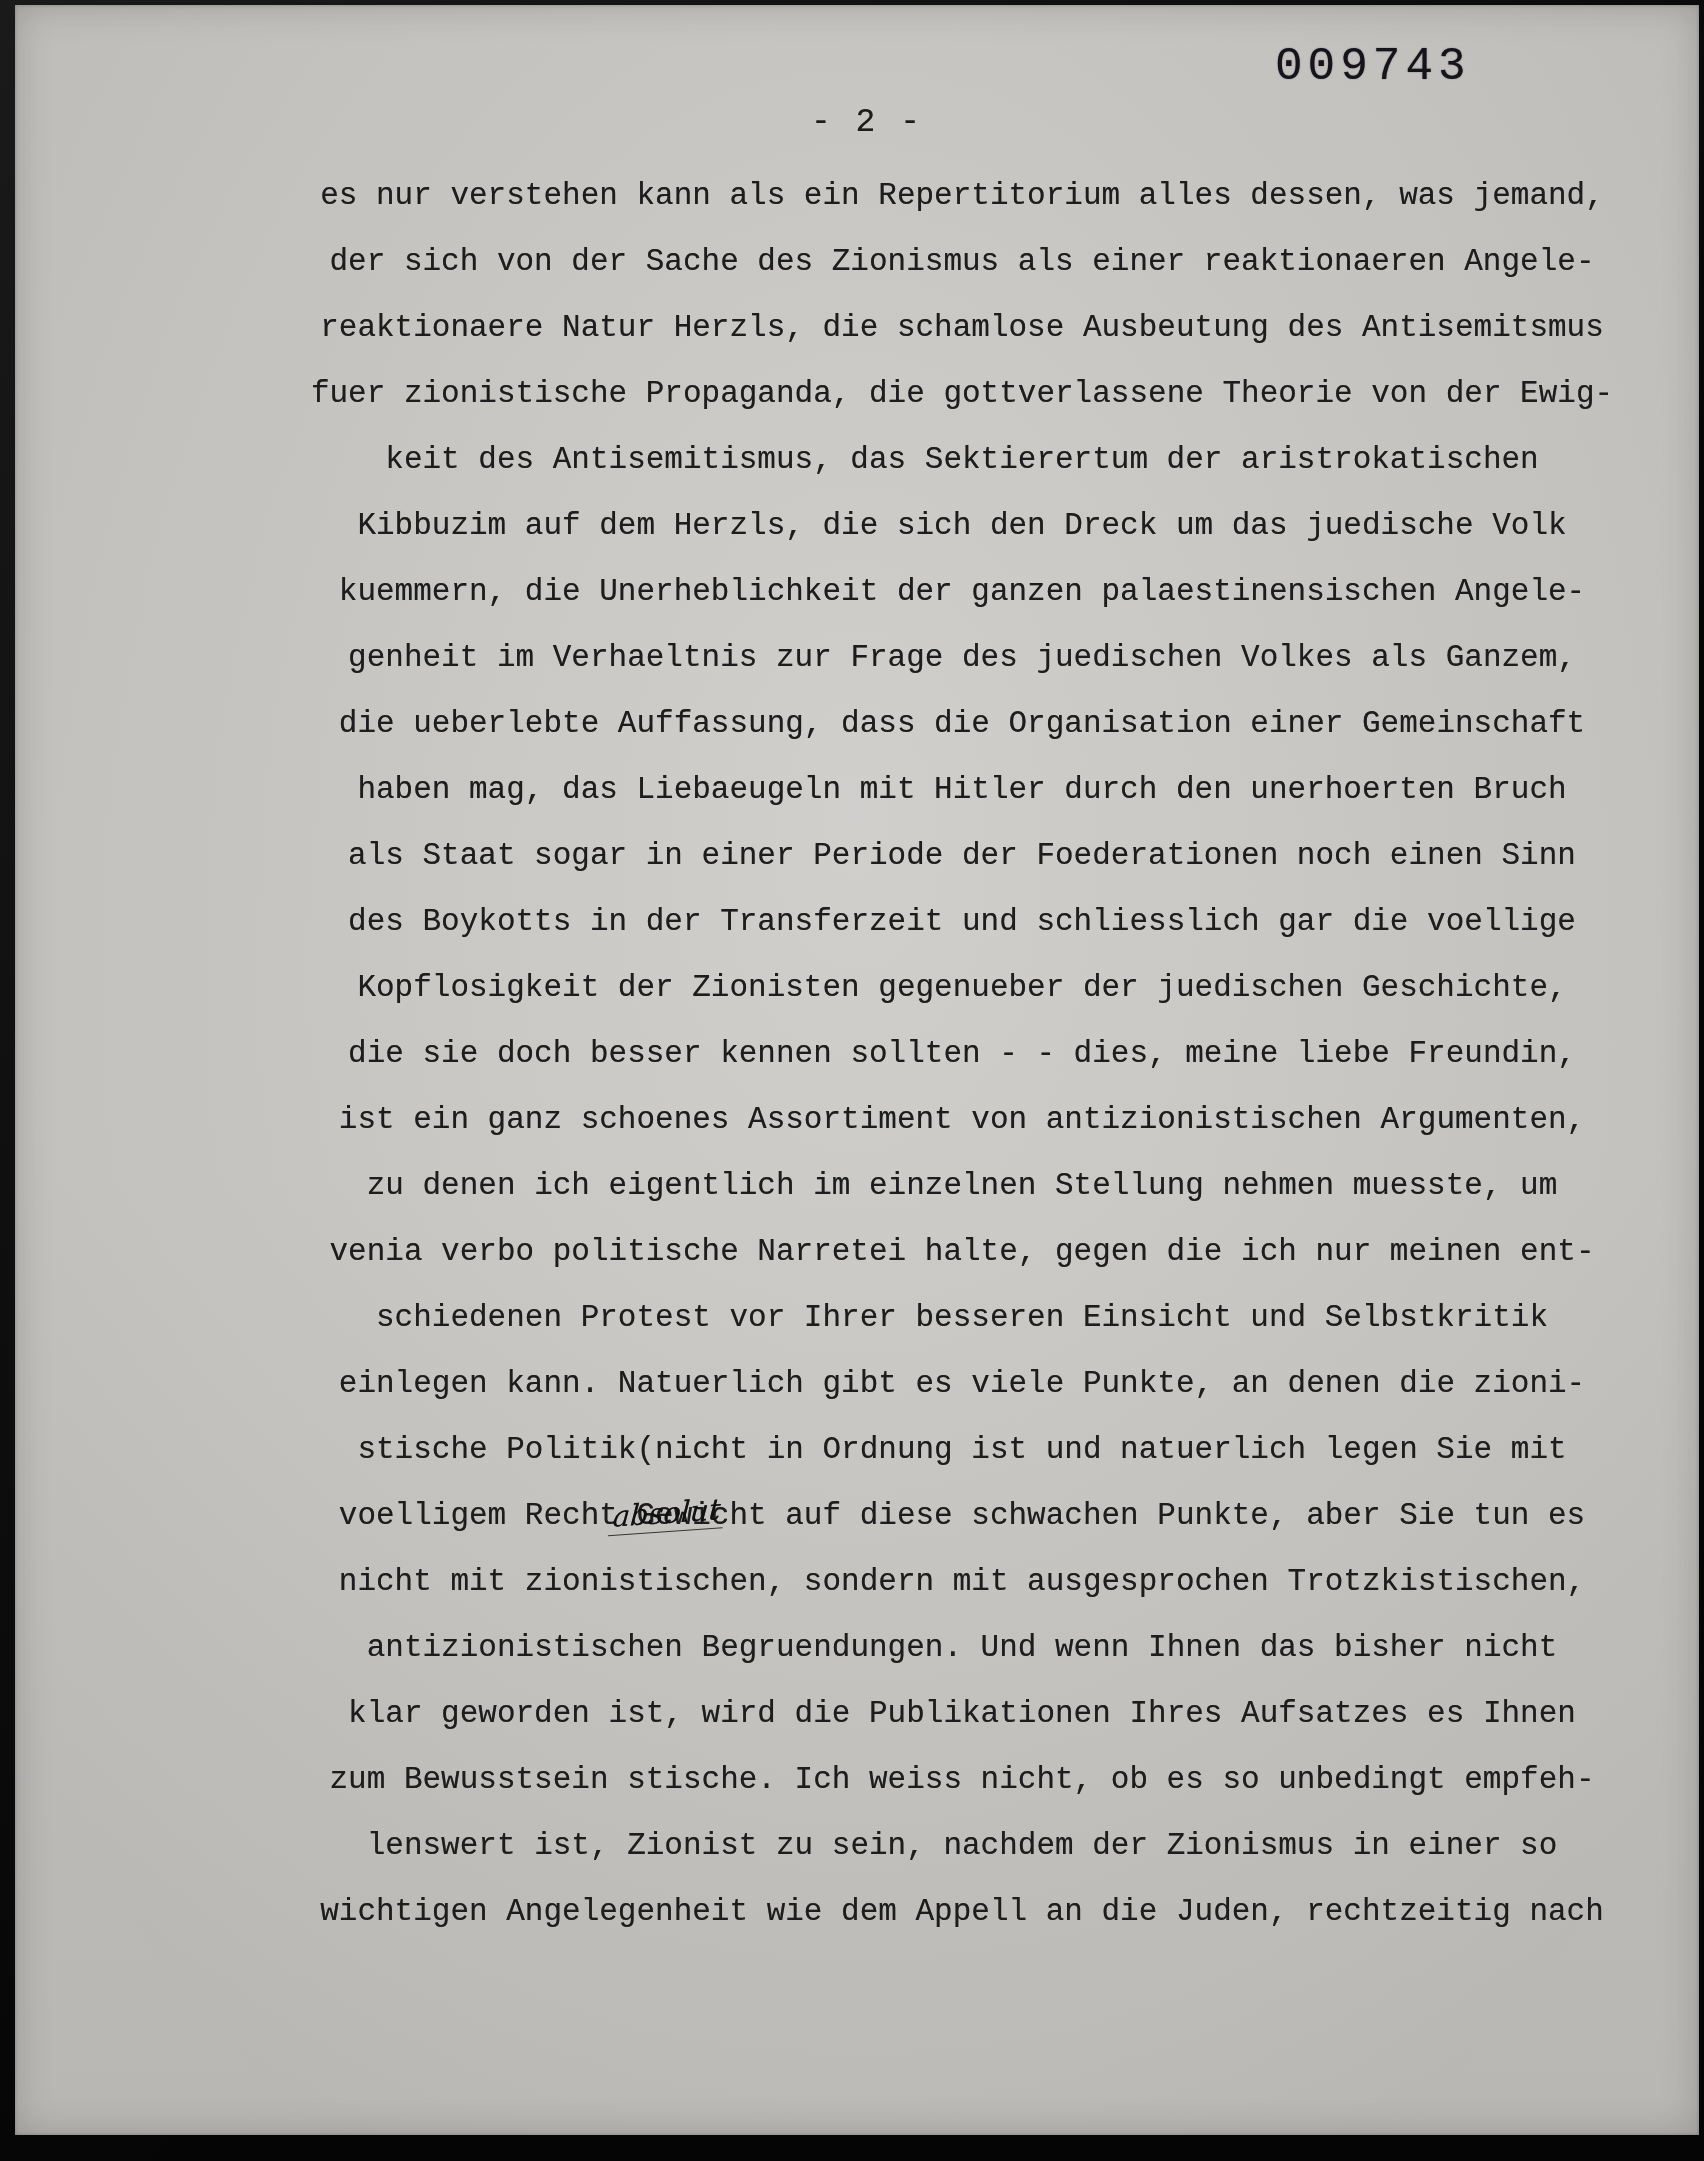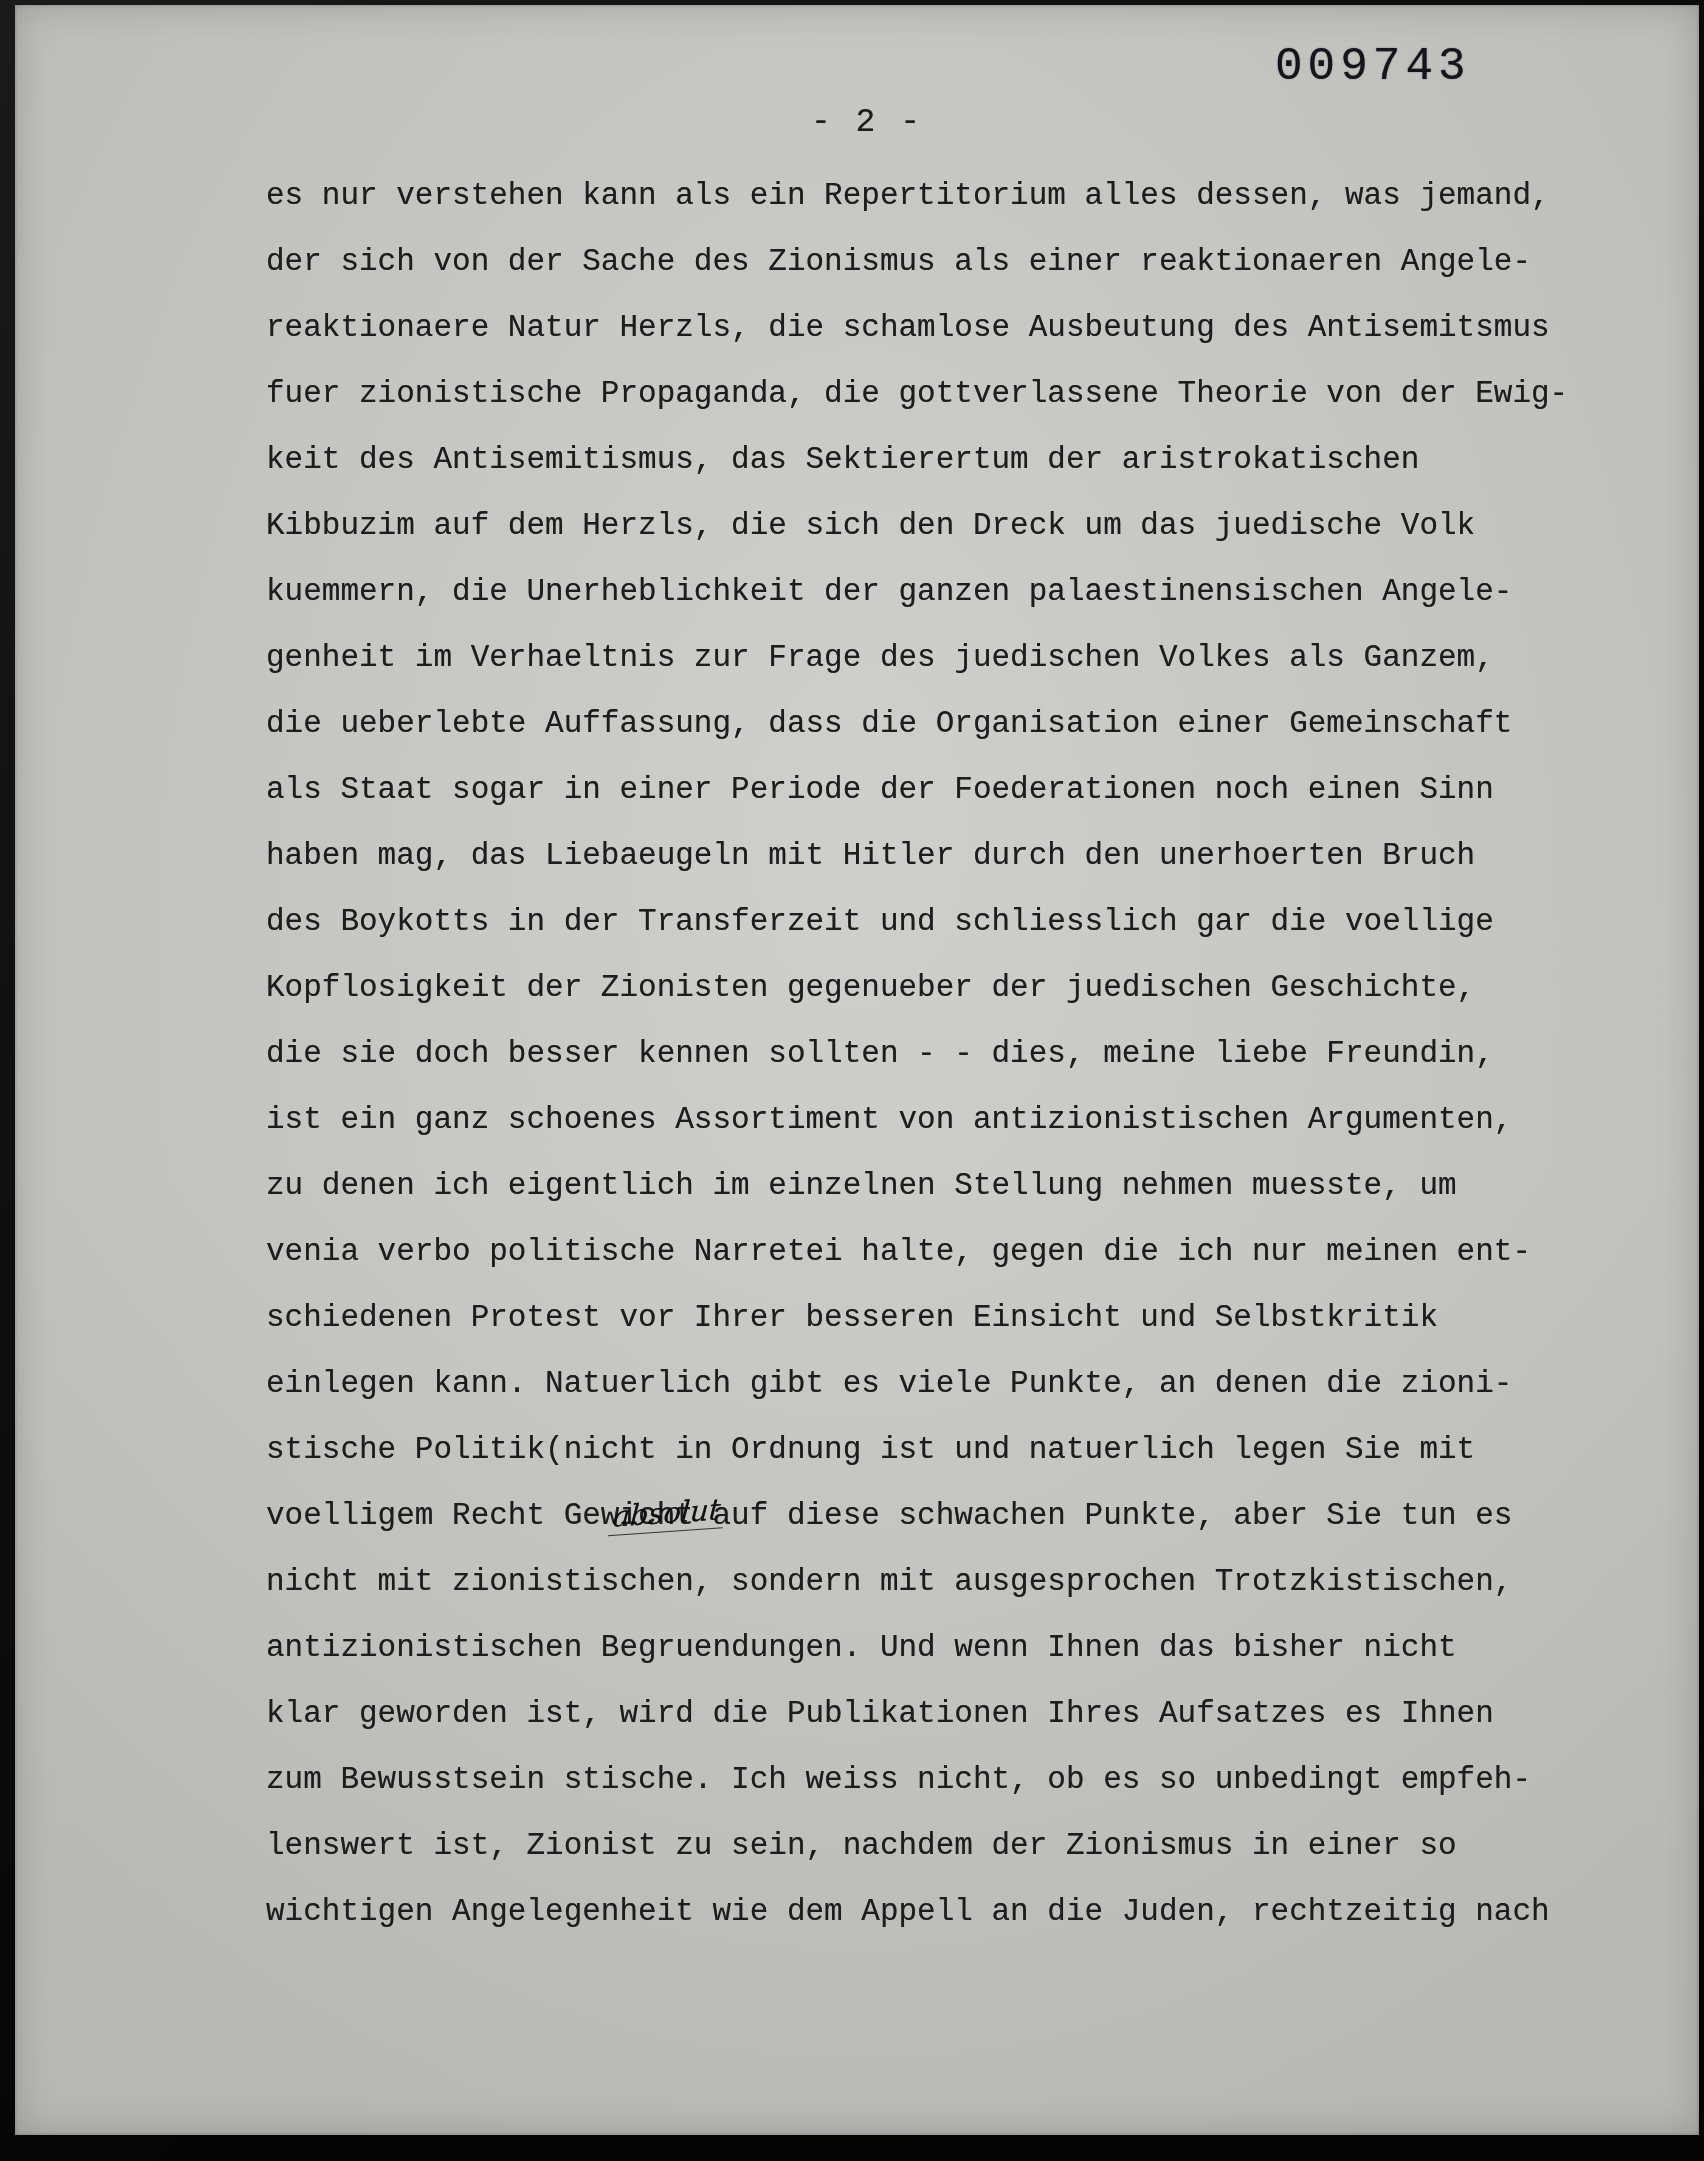--- a/index.html
+++ b/index.html
@@ -51,20 +51,21 @@
     top: 158px;
     width: 1392px;
   }
   .line {
     white-space: pre;
     height: 66px;
     line-height: 66px;
     font-size: 31px;
     color: #1d1d1d;
     text-shadow: 0 0 0.6px rgba(0,0,0,0.45);
+    text-align: center;
   }
   .handwritten {
     position: absolute;
     left: 594px;
     top: 1491px;
     font-family: "DejaVu Serif", serif;
     font-style: italic;
     font-size: 29px;
     color: #101010;
     transform: rotate(-4deg) skewX(-8deg);
@@ -83,22 +84,22 @@
     <div class="lines">
         <div class="line">es nur verstehen kann als ein Repertitorium alles dessen, was jemand,</div>
         <div class="line">der sich von der Sache des Zionismus als einer reaktionaeren Angele-</div>
         <div class="line">reaktionaere Natur Herzls, die schamlose Ausbeutung des Antisemitsmus</div>
         <div class="line">fuer zionistische Propaganda, die gottverlassene Theorie von der Ewig-</div>
         <div class="line">keit des Antisemitismus, das Sektierertum der aristrokatischen</div>
         <div class="line">Kibbuzim auf dem Herzls, die sich den Dreck um das juedische Volk</div>
         <div class="line">kuemmern, die Unerheblichkeit der ganzen palaestinensischen Angele-</div>
         <div class="line">genheit im Verhaeltnis zur Frage des juedischen Volkes als Ganzem,</div>
         <div class="line">die ueberlebte Auffassung, dass die Organisation einer Gemeinschaft</div>
+        <div class="line">haben mag, das Liebaeugeln mit Hitler durch den unerhoerten Bruch</div>
         <div class="line">als Staat sogar in einer Periode der Foederationen noch einen Sinn</div>
-        <div class="line">haben mag, das Liebaeugeln mit Hitler durch den unerhoerten Bruch</div>
         <div class="line">des Boykotts in der Transferzeit und schliesslich gar die voellige</div>
         <div class="line">Kopflosigkeit der Zionisten gegenueber der juedischen Geschichte,</div>
         <div class="line">die sie doch besser kennen sollten - - dies, meine liebe Freundin,</div>
         <div class="line">ist ein ganz schoenes Assortiment von antizionistischen Argumenten,</div>
         <div class="line">zu denen ich eigentlich im einzelnen Stellung nehmen muesste, um</div>
         <div class="line">venia verbo politische Narretei halte, gegen die ich nur meinen ent-</div>
         <div class="line">schiedenen Protest vor Ihrer besseren Einsicht und Selbstkritik</div>
         <div class="line">einlegen kann. Natuerlich gibt es viele Punkte, an denen die zioni-</div>
         <div class="line">stische Politik(nicht in Ordnung ist und natuerlich legen Sie mit</div>
         <div class="line">voelligem Recht Gewicht auf diese schwachen Punkte, aber Sie tun es</div>

